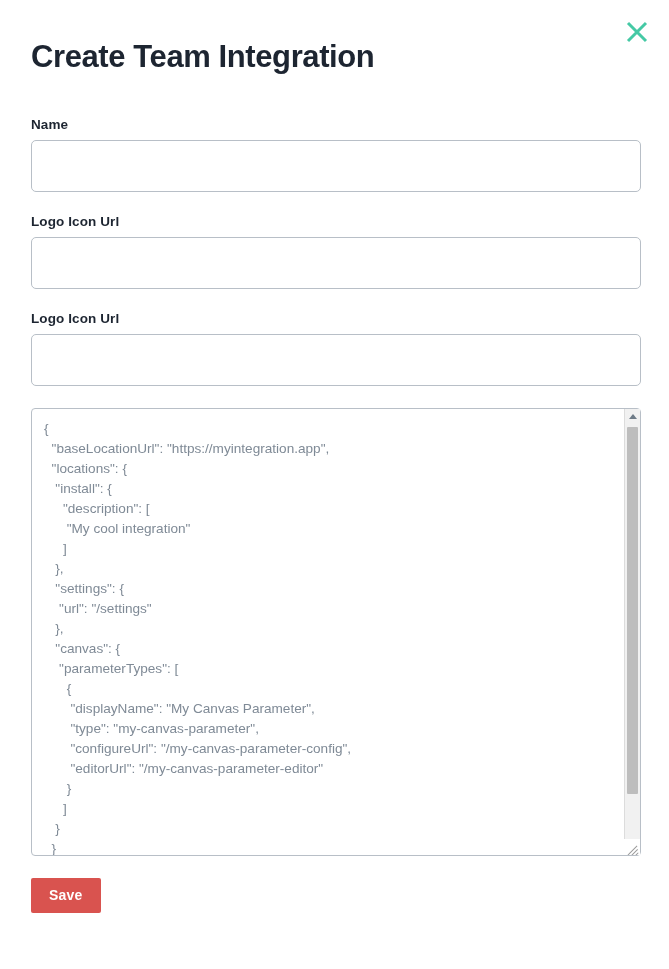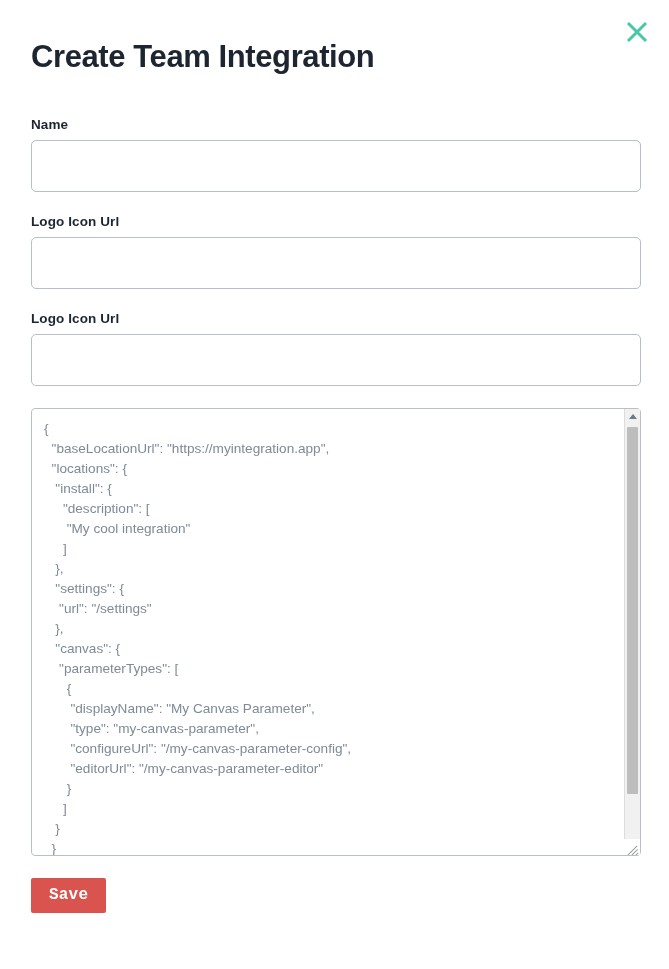--- a/index.html
+++ b/index.html
@@ -179,22 +179,22 @@
   
   .footer {
     padding: 22px 0 0 31px;
   }
   .save-btn {
     display: inline-block;
     background: #d9534f;
     color: #ffffff;
     border: none;
     border-radius: 2px;
-    font-family: Liberation Mono, monospace;
-    font-size: 16px;
+    font-family: Liberation Sans, sans-serif;
+    font-size: 14px;
     font-weight: bold;
     padding: 0 18px;
     height: 35px;
     line-height: 35px;
     cursor: pointer;
     letter-spacing: 0.2px;
   }
 </style>
 </head>
 <body>

